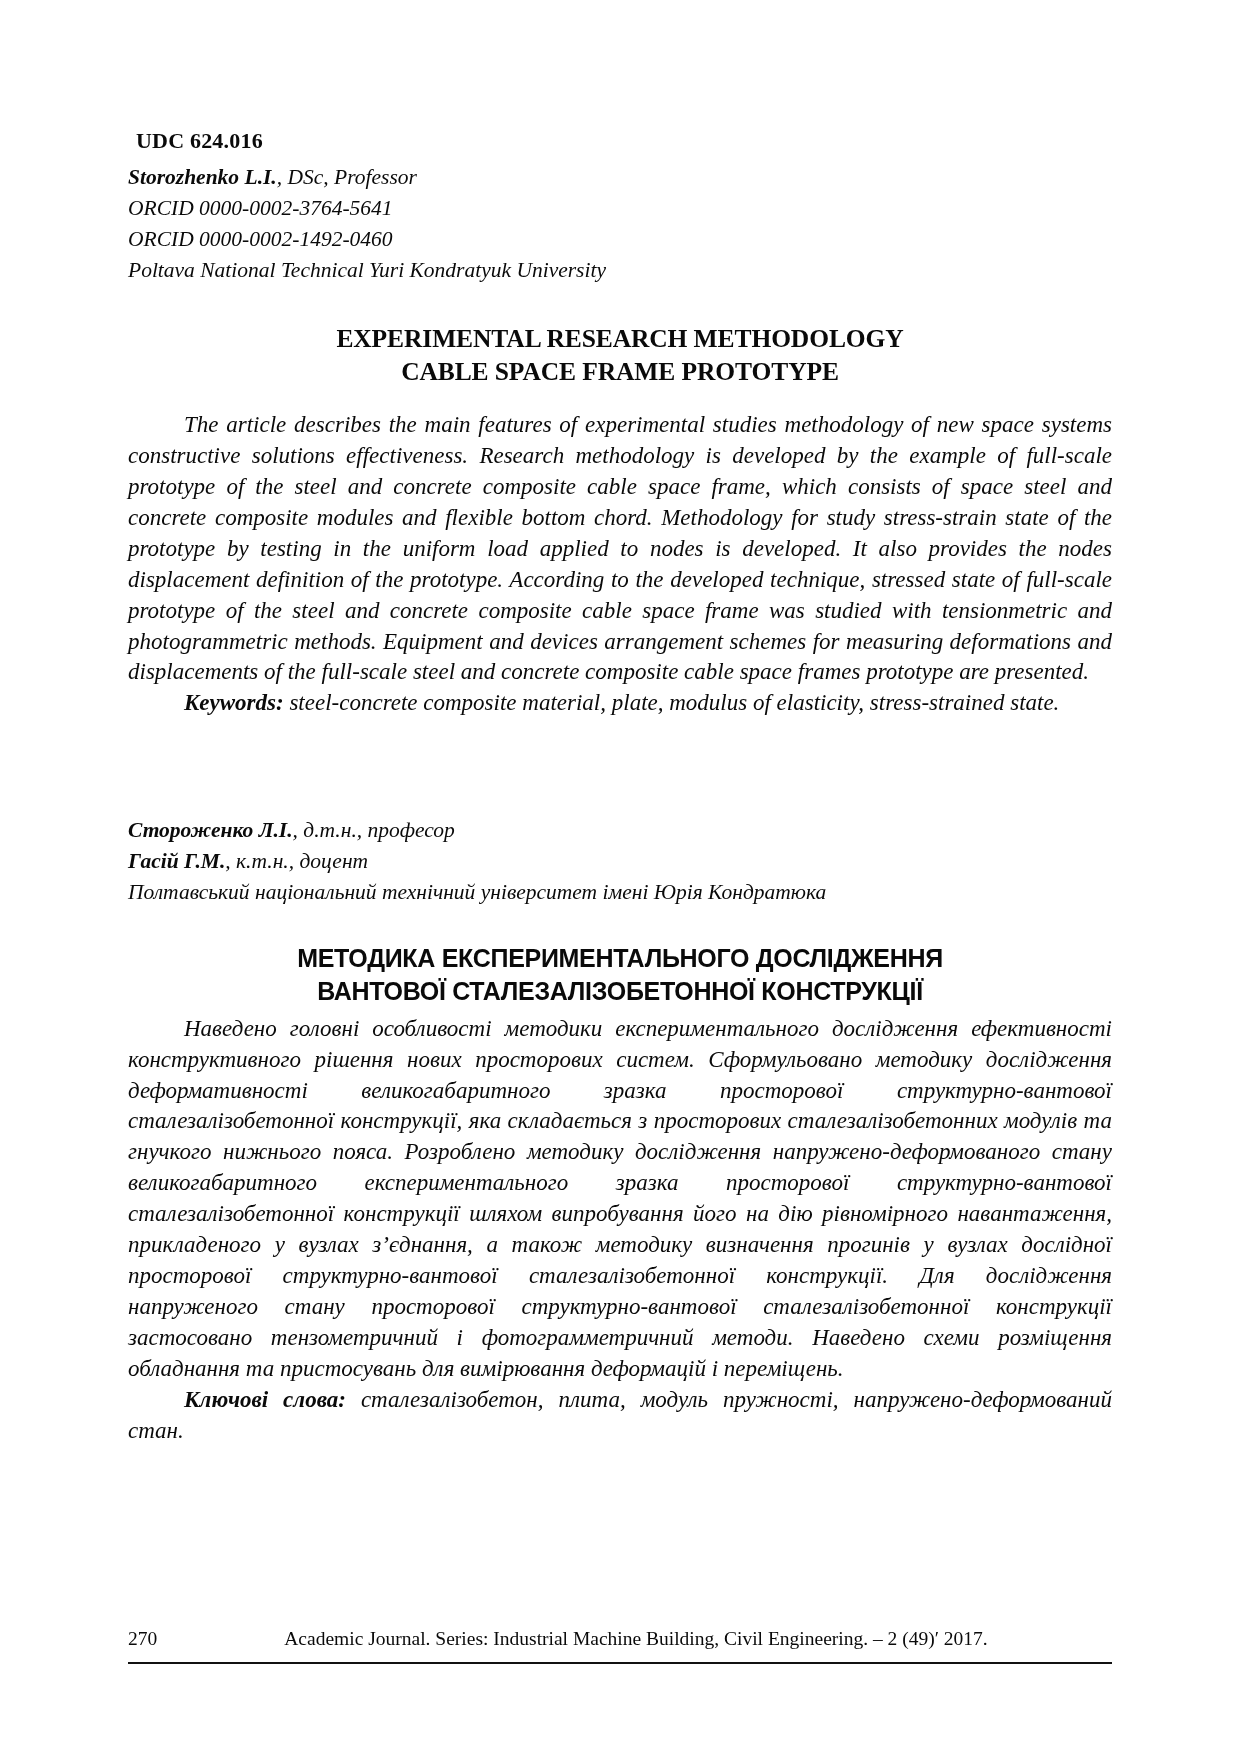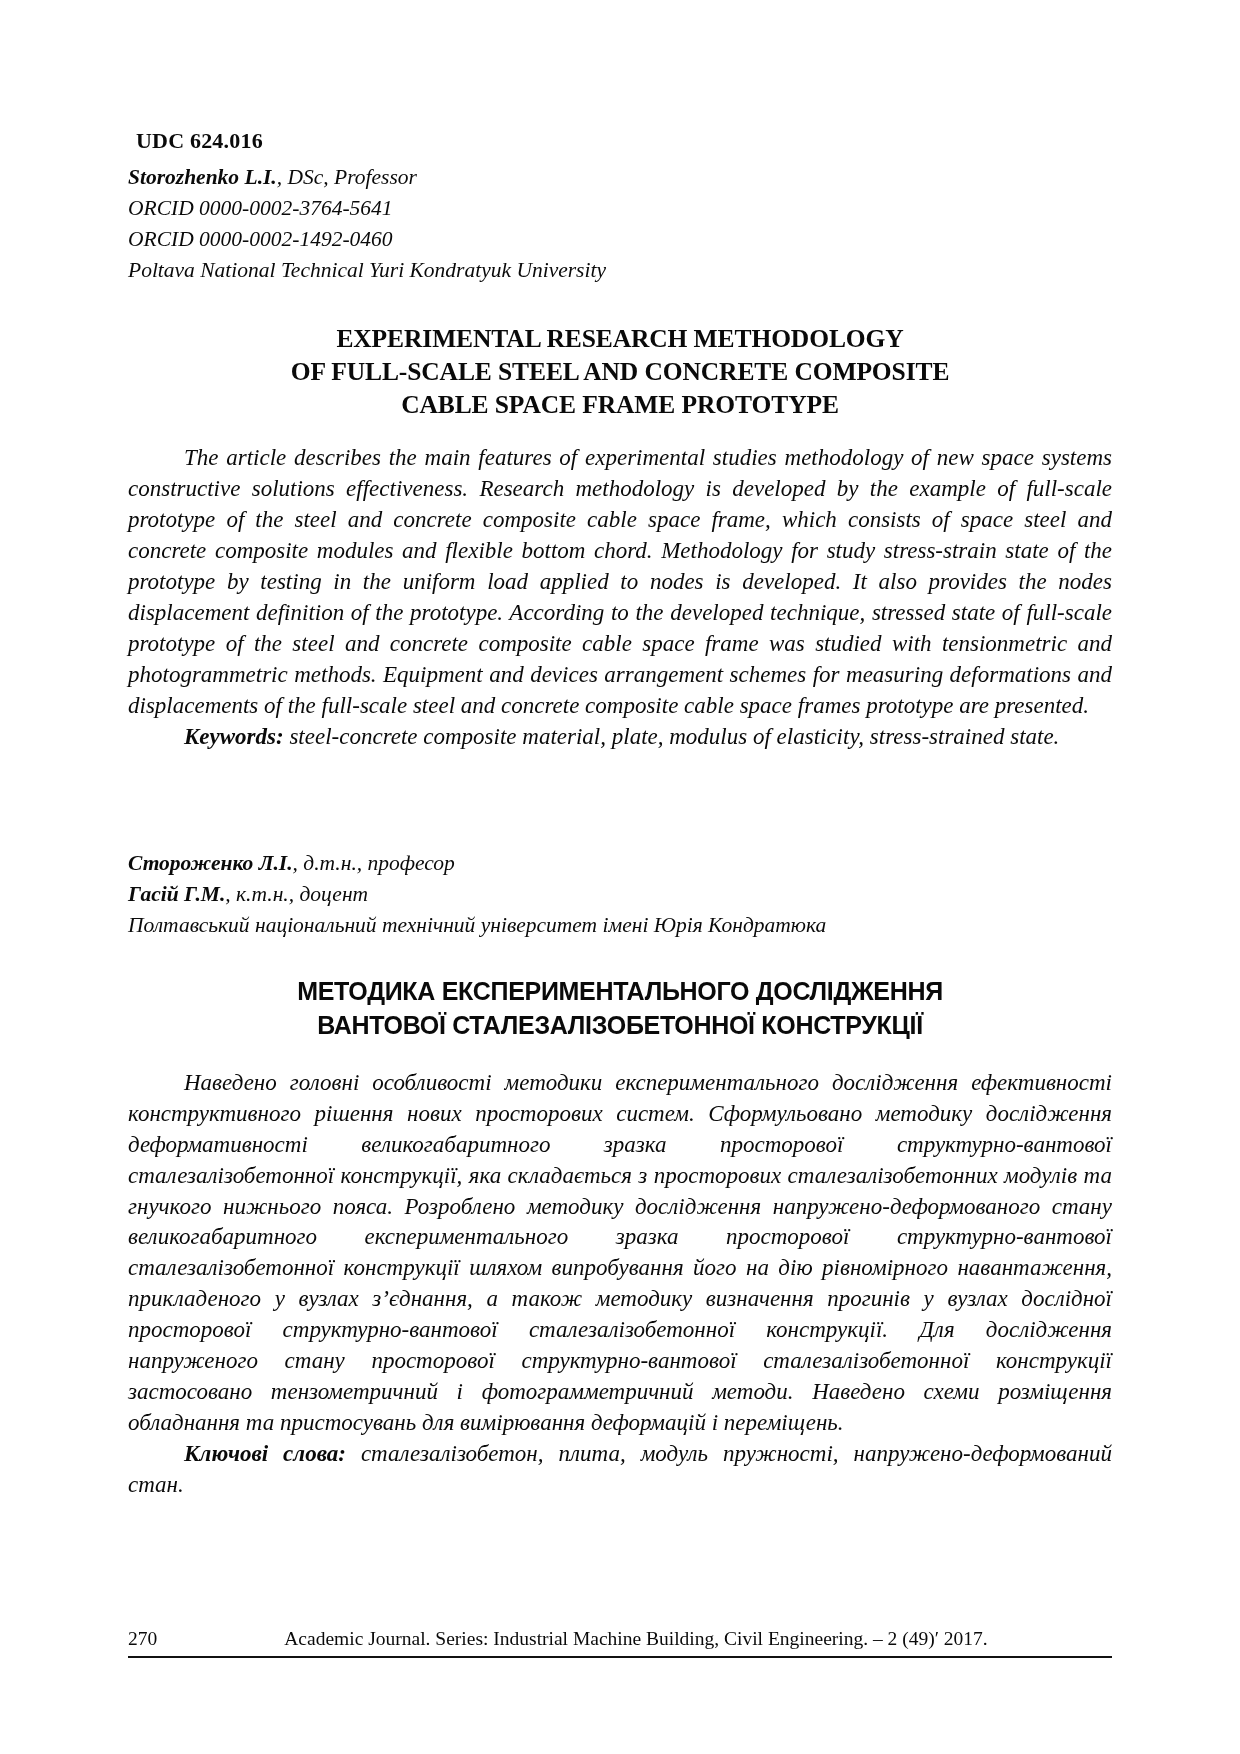--- a/index.html
+++ b/index.html
@@ -63,21 +63,21 @@
     margin: 36px 0 22px 0;
     letter-spacing: -0.1px;
   }
   .title-en .tl { display: block; }
 
   .title-ua {
     text-align: center;
     font-weight: bold;
     font-size: 25px;
     line-height: 1.33;
-    margin: 34px 0 26px 0;
+    margin: 34px 0 5px 0;
     font-family: "Liberation Sans", "DejaVu Sans", sans-serif;
     letter-spacing: -0.3px;
   }
   .title-ua .tl { display: block; }
 
   
   .abstract {
     font-style: italic;
     font-size: 23px;
     line-height: 1.345;
@@ -96,21 +96,21 @@
   .footer {
     position: absolute;
     left: 128px;
     top: 1628px;
     width: 984px;
   }
   .footer-row {
     display: flex;
     align-items: baseline;
     font-size: 19.5px;
-    padding-bottom: 6px;
+    padding-bottom: 12px;
   }
   .footer-page {
     width: 128px;
     flex: 0 0 128px;
   }
   .footer-text {
     flex: 1 1 auto;
     text-align: center;
     padding-right: 96px;
     white-space: nowrap;
@@ -130,21 +130,20 @@
 
     <div class="author-block">
       <span class="line"><span class="nm">Storozhenko L.I.</span><span>, DSc, Professor</span></span>
       <span class="line">ORCID 0000-0002-3764-5641</span>
       <span class="line">ORCID 0000-0002-1492-0460</span>
       <span class="affil">Poltava National Technical Yuri Kondratyuk University</span>
     </div>
 
     <div class="title-en">
       <span class="tl">EXPERIMENTAL RESEARCH METHODOLOGY</span>
-      <span class="tl">OF FULL-SCALE STEEL AND CONCRETE COMPOSITE</span>
       <span class="tl">CABLE SPACE FRAME PROTOTYPE</span>
     </div>
 
     <div class="abstract">
       <p>The article describes the main features of experimental studies methodology of new space systems constructive solutions effectiveness. Research methodology is developed by the example of full-scale prototype of the steel and concrete composite cable space frame, which consists of space steel and concrete composite modules and flexible bottom chord. Methodology for study stress-strain state of the prototype by testing in the uniform load applied to nodes is developed. It also provides the nodes displacement definition of the prototype. According to the developed technique, stressed state of full-scale prototype of the steel and concrete composite cable space frame was studied with tensionmetric and photogrammetric methods. Equipment and devices arrangement schemes for measuring deformations and displacements of the full-scale steel and concrete composite cable space frames prototype are presented.</p>
       <p><span class="kw-label">Keywords:</span><span> steel-concrete composite material, plate, modulus of elasticity, stress-strained state.</span></p>
     </div>
 
     <div class="gap-lg"></div>
 

